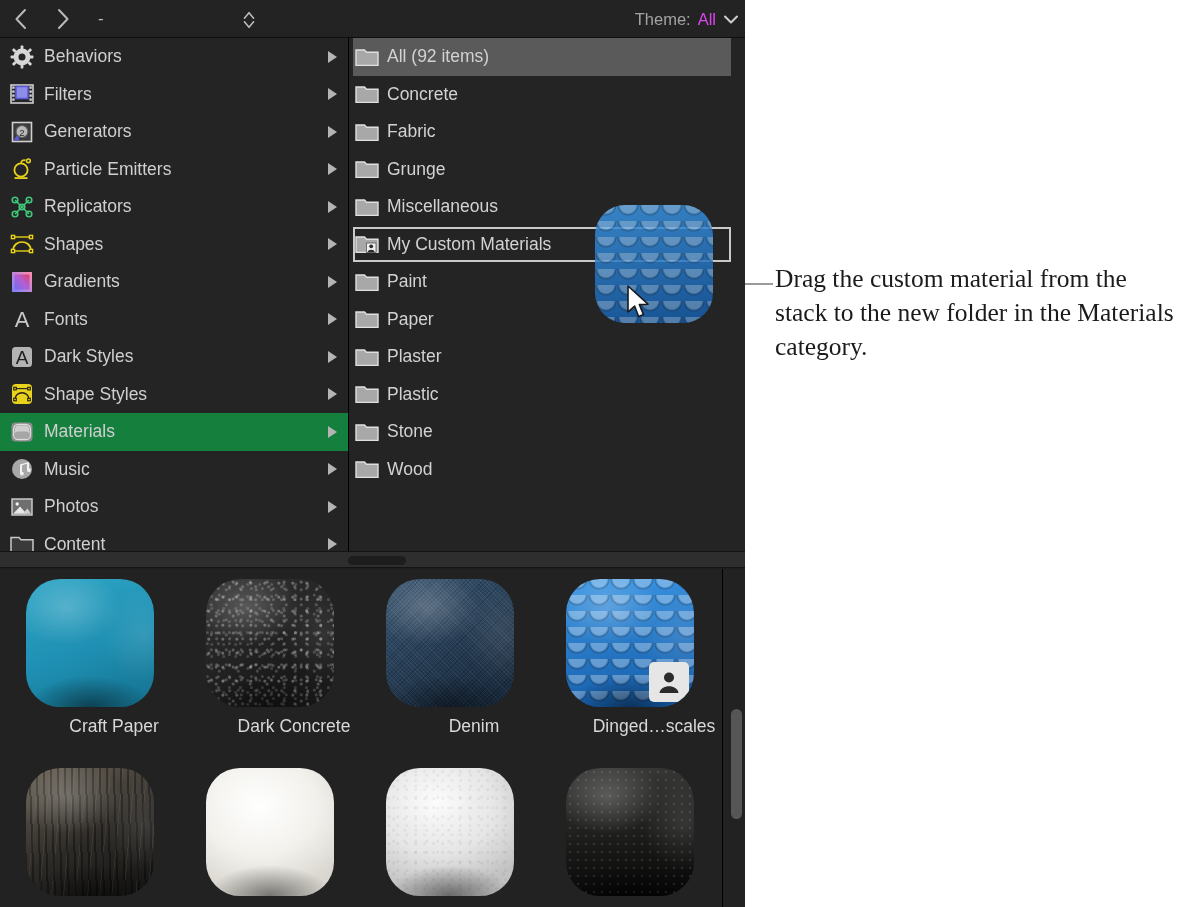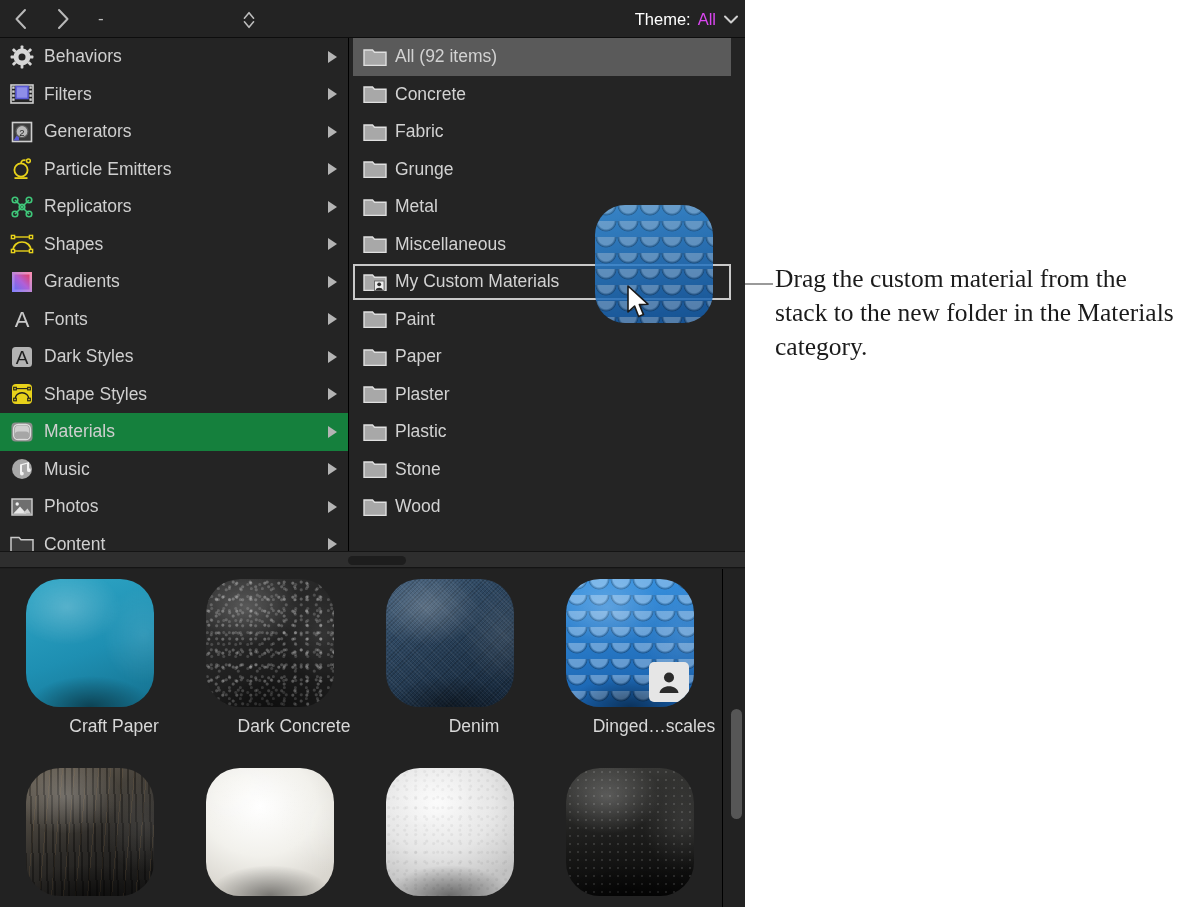--- a/index.html
+++ b/index.html
@@ -33,21 +33,21 @@
     margin-left:14px; color:#bdbdbd; font-size:17px; letter-spacing:0; line-height:1;
   }
   .nav-stepper{
     position:absolute; left:238px; top:9px; width:22px; height:22px;
     display:flex; flex-direction:column; align-items:center; justify-content:center;
   }
   .theme-menu{
     position:absolute; right:6px; top:0; height:38px;
     display:flex; align-items:center; gap:7px;
   }
-  .theme-label{ color:#ffffff; font-size:16.5px; }
+  .theme-label{ color:#a3a3a3; font-size:16.5px; }
   .theme-value{ color:#d946ef; font-size:16.5px; }
 
   
   .browser{
     position:absolute; left:0; top:38px; width:745px; height:513px;
     display:flex;
   }
   .cat-col{
     width:349px; height:513px; background:#242424; position:relative;
     border-right:1px solid #000;
@@ -68,21 +68,21 @@
     display:flex; align-items:center; justify-content:center;
   }
   .cat-row .lbl{ flex:1; white-space:nowrap; }
   .cat-row .disc{
     position:absolute; right:11px; top:50%; transform:translateY(-50%);
     width:0;height:0;border-left:9px solid #b4b4b4;
     border-top:6px solid transparent;border-bottom:6px solid transparent;
   }
 
   .file-row{
-    height:37.5px; display:flex; align-items:center; padding-left:10px;
+    height:37.5px; display:flex; align-items:center; padding-left:2px;
     color:#d2d2d2; font-size:17.5px; position:relative;
     margin:0 14px 0 4px;
   }
   .file-row.selected{ background:#5a5a5a; }
   .file-row.drop-target::after{
     content:""; position:absolute; left:0; top:1px; right:0; bottom:1px;
     border:2px solid #c9c9c9;
     pointer-events:none;
   }
   .file-row .fico{ width:24px;height:20px;margin-right:8px;flex:none;position:relative;}
@@ -496,28 +496,20 @@
 
         <div class="file-row">
           <span class="fico">
             <svg width="24" height="20" viewBox="0 0 24 20">
               <path d="M1 3 h8.5 l2 2.2 h11.5 v13.2 h-22 Z" fill="#a8a8a8" stroke="#e0e0e0" stroke-width="1.4"></path>
             </svg>
           </span>
           <span class="flbl">Grunge</span>
         </div>
 
-        <div class="file-row">
-          <span class="fico">
-            <svg width="24" height="20" viewBox="0 0 24 20">
-              <path d="M1 3 h8.5 l2 2.2 h11.5 v13.2 h-22 Z" fill="#a8a8a8" stroke="#e0e0e0" stroke-width="1.4"></path>
-            </svg>
-          </span>
-          <span class="flbl">Metal</span>
-        </div>
 
         <div class="file-row">
           <span class="fico">
             <svg width="24" height="20" viewBox="0 0 24 20">
               <path d="M1 3 h8.5 l2 2.2 h11.5 v13.2 h-22 Z" fill="#a8a8a8" stroke="#e0e0e0" stroke-width="1.4"></path>
             </svg>
           </span>
           <span class="flbl">Miscellaneous</span>
         </div>
 

